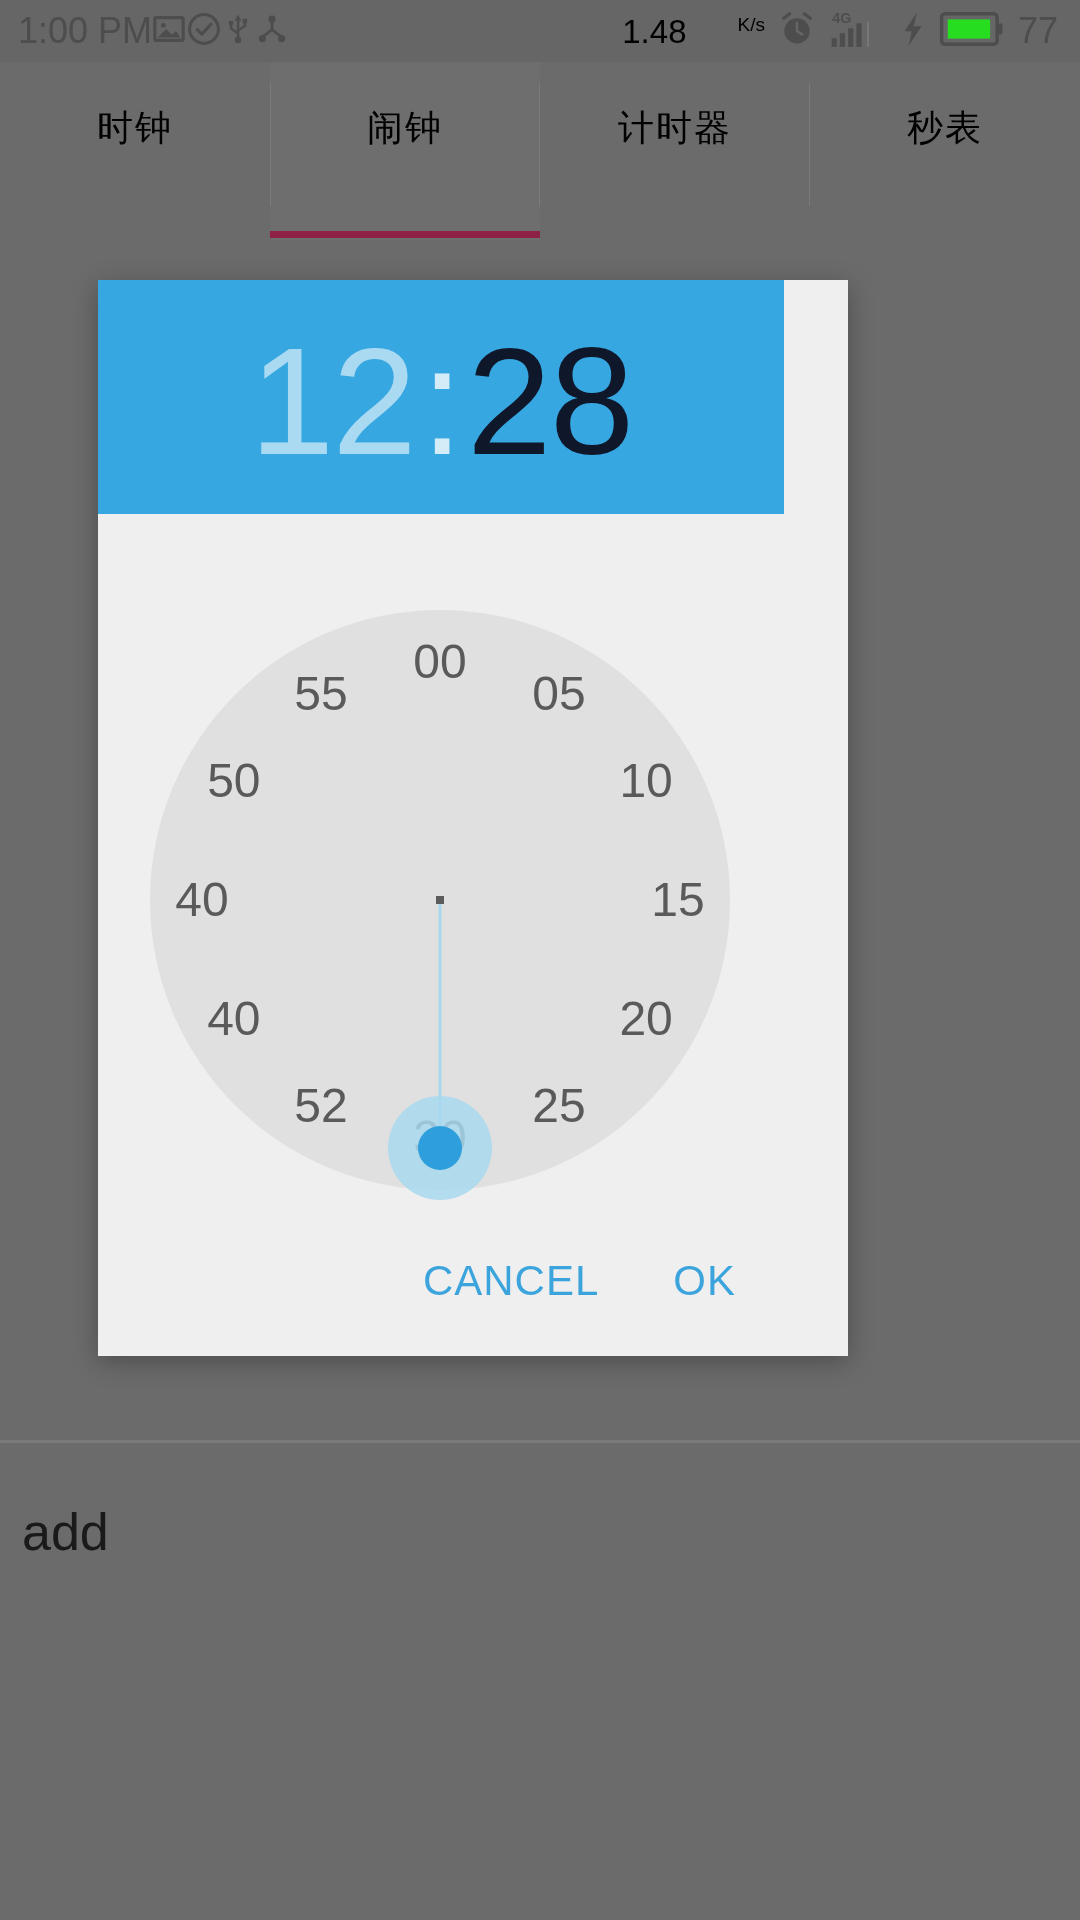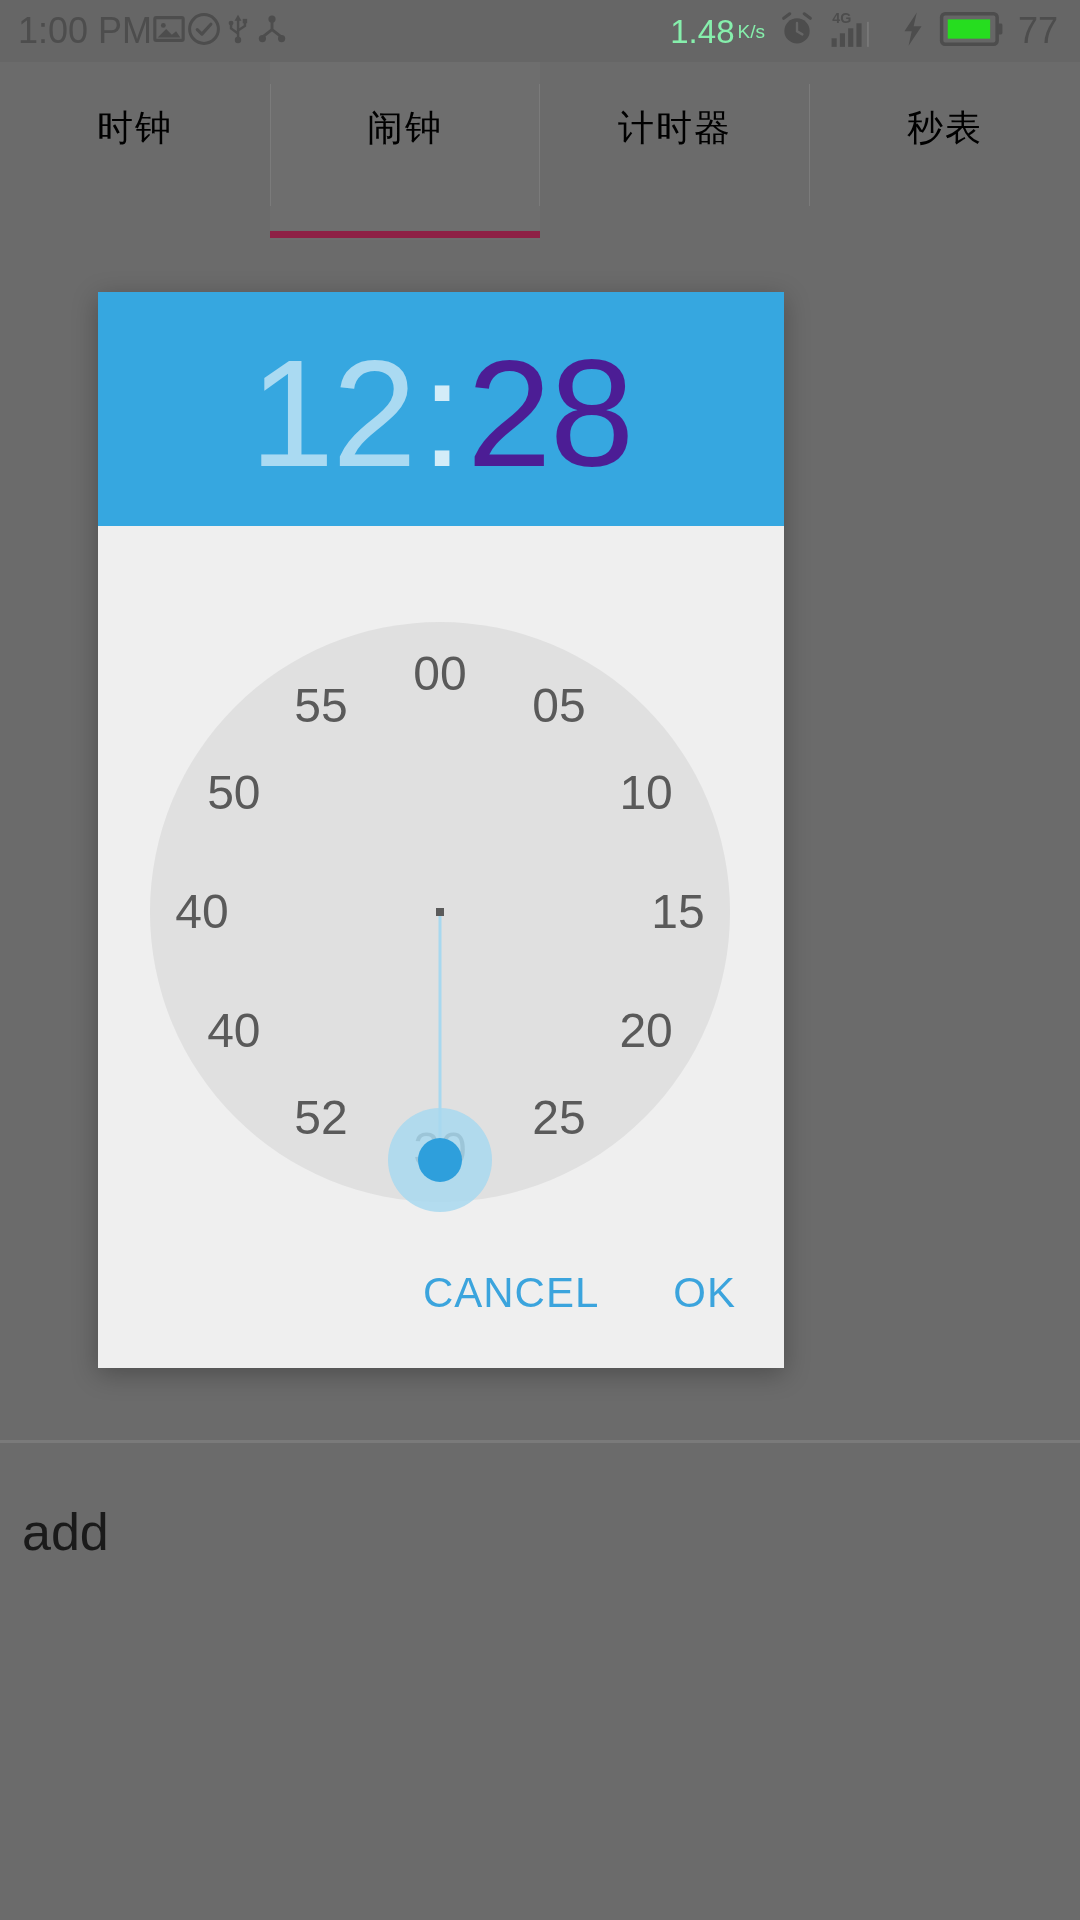--- a/index.html
+++ b/index.html
@@ -38,24 +38,25 @@
     line-height: 1;
   }
   #status-right {
     margin-left: auto;
     display: flex;
     align-items: center;
     gap: 13px;
   }
   .net-speed {
     font-size: 33px;
-    color: #86efac;
-    line-height: 1;
-    display: flex;
-    align-items: center;
+    color: #000000;
+    line-height: 1;
+    display: flex;
+    align-items: flex-start;
+    gap: 48px;
   }
   .net-speed .unit {
     font-size: 19px;
     margin-left: 3px;
   }
   .battery-num {
     font-size: 36px;
     color: #4d4d4d;
     line-height: 1;
   }
@@ -109,22 +110,22 @@
     left: 0; top: 240px;
     width: 1080px;
     height: 1200px;
     background: #6b6b6b;
   }
 
   
   #time-picker-dialog {
     position: absolute;
     left: 98px;
-    top: 292px;
-    width: 686px;
+    top: 280px;
+    width: 750px;
     height: 1076px;
     background: #efefef;
     box-shadow: 0 6px 24px rgba(0,0,0,0.28);
     overflow: hidden;
   }
   #dialog-header {
     position: absolute;
     left: 0; top: 0;
     width: 686px; height: 234px;
     background: #36a7e0;
@@ -142,21 +143,21 @@
     transform: translateY(4px);
   }
   #hours-value {
     color: rgba(255,255,255,0.58);
   }
   #time-separator {
     color: rgba(255,255,255,0.78);
     margin: 0 6px;
   }
   #minutes-value {
-    color: #4c1d95;
+    color: #0f172a;
   }
 
   
   #clock-face-area {
     position: absolute;
     left: 0; top: 234px;
     width: 686px;
     height: 700px;
   }
   #clock-circle {

